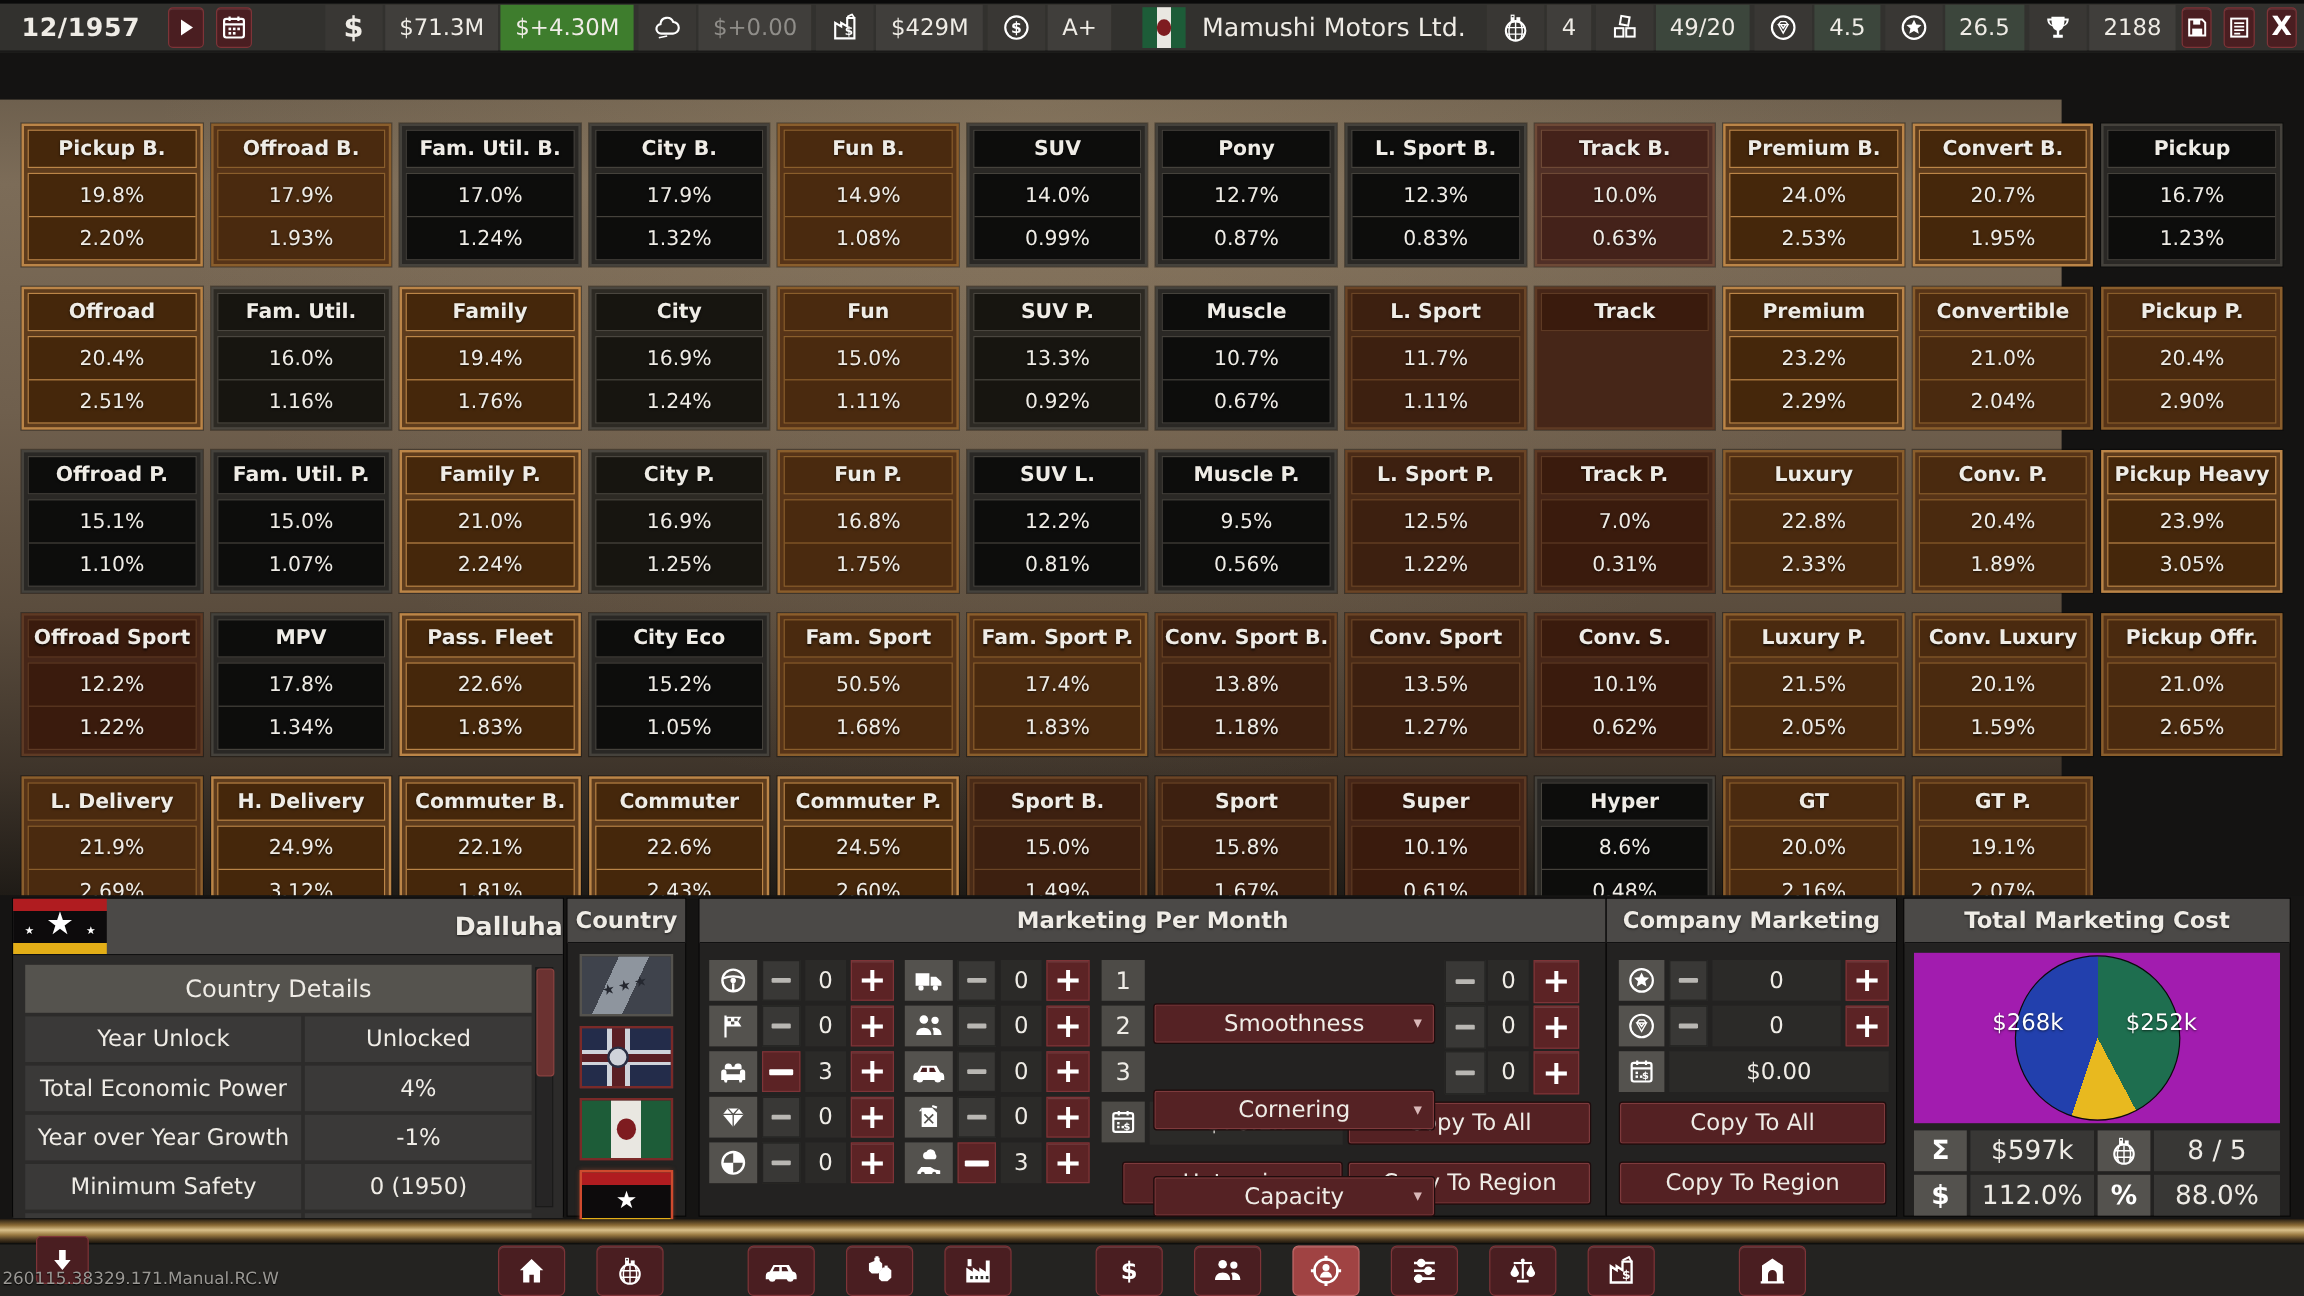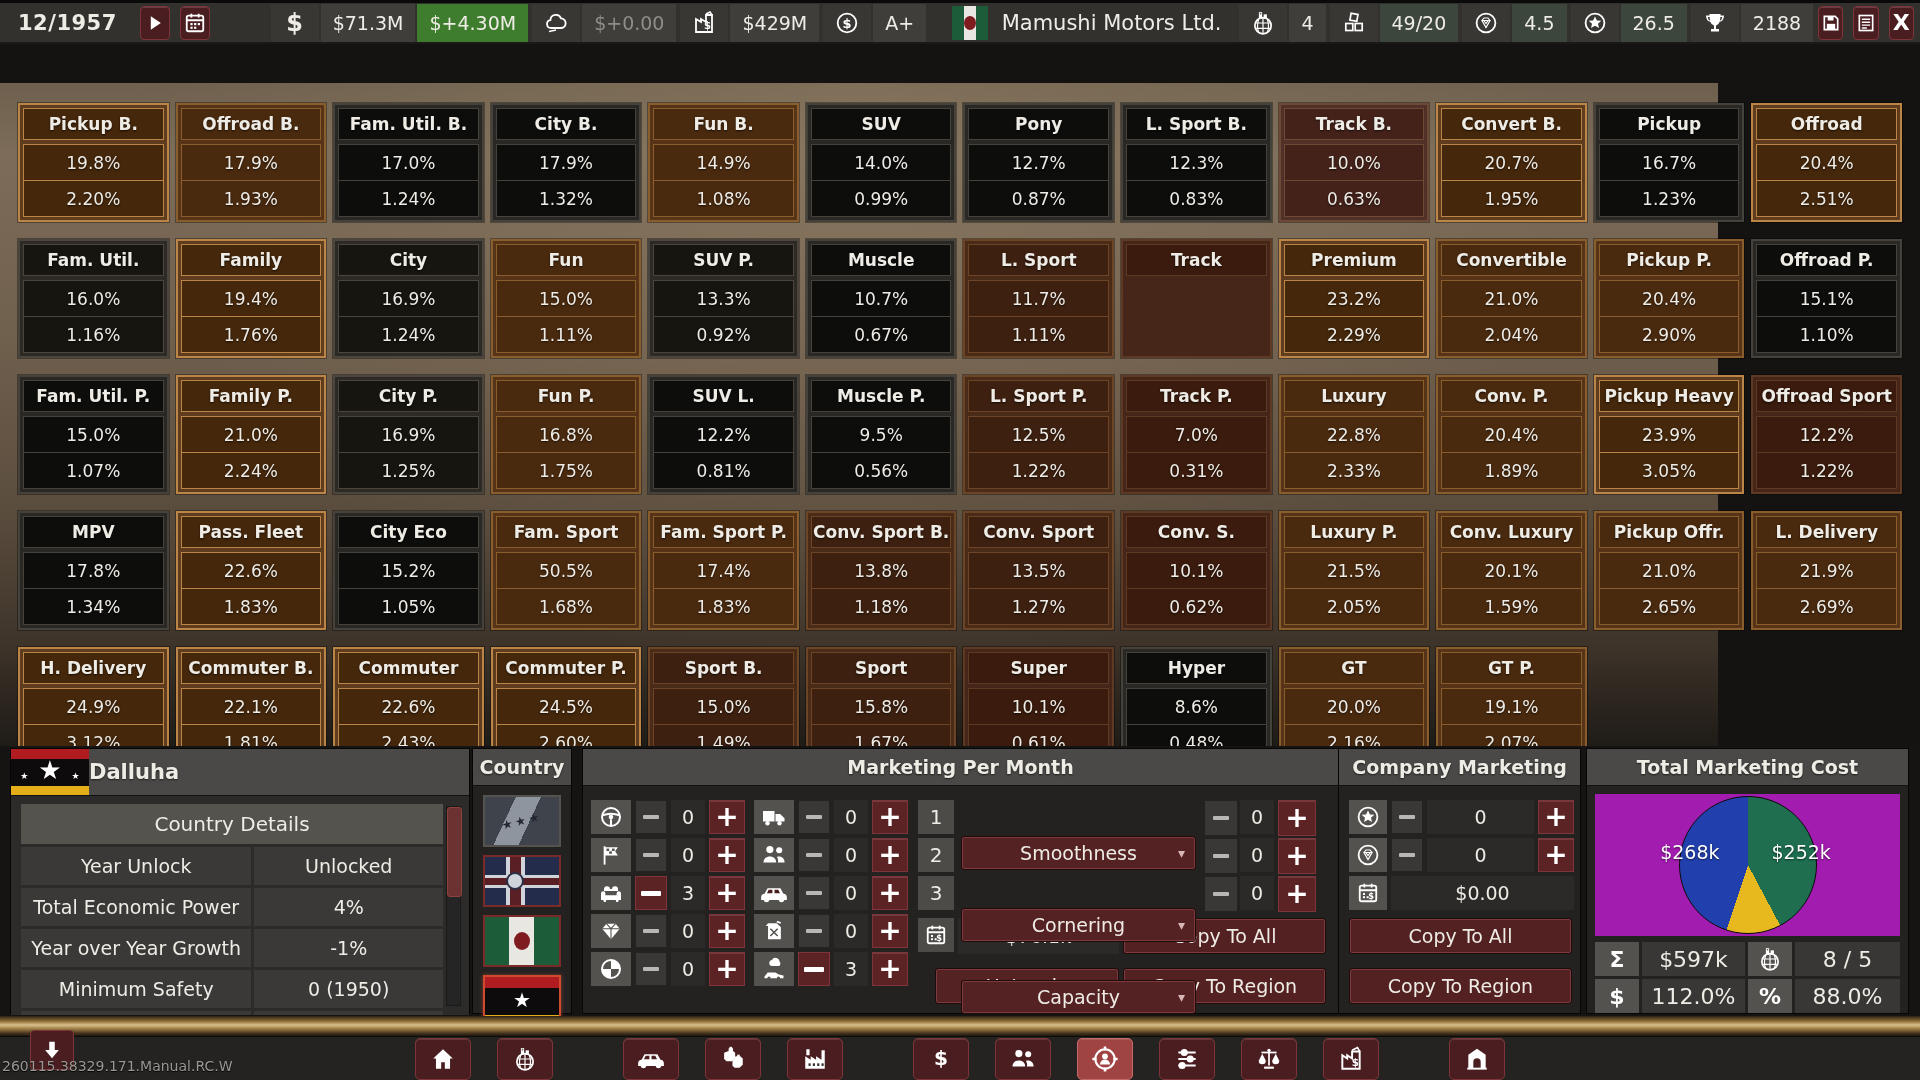--- a/index.html
+++ b/index.html
@@ -64,21 +64,21 @@
   .panel{position:absolute;top:2px;height:266px;background:#232221;border:1px solid #060606;box-sizing:border-box;}
   .panel-h{height:36px;background:#4b4947;border-bottom:1px solid #111;display:flex;align-items:center;justify-content:center;
     font-weight:bold;font-size:19px;text-shadow:0 1px 2px rgba(0,0,0,.6);}
   
   .p-country{left:10px;width:460px;}
   .p-country .panel-h{height:46px;justify-content:flex-start;}
   .cp-flag{width:78px;height:46px;flex:none;position:relative;
     background:linear-gradient(to bottom,#b01c20 0 22%,#0d0b0c 22% 80%,#e3ae17 80% 100%);}
   .cp-flag .st{position:absolute;left:50%;top:46%;transform:translate(-50%,-50%);color:#fff;font-size:26px;line-height:1;}
   .cp-flag .st2{position:absolute;color:#fff;font-size:9px;top:48%;}
-  .cp-title{flex:1;text-align:left;font-size:21px;font-weight:bold;}
+  .cp-title{flex:1;text-align:right;font-size:21px;font-weight:bold;}
   .cp-body{position:relative;height:219px;background:#2c2b2a;padding:8px 26px 0 10px;box-sizing:border-box;overflow:hidden;}
   .cd-table{width:100%;}
   .cd-head{background:#55534e;height:40px;display:flex;align-items:center;justify-content:center;font-size:20px;margin-bottom:3px;}
   .cd-row{display:flex;gap:3px;margin-bottom:3px;height:38px;}
   .cd-row>div{background:#3a3938;display:flex;align-items:center;justify-content:center;font-size:19px;}
   .cd-l{width:55%;}
   .cd-v{width:45%;}
   .cp-scroll{position:absolute;right:8px;top:10px;width:13px;height:198px;background:#262525;border:1px solid #1a1a19;}
   .cp-thumb{position:absolute;left:0;top:0;width:100%;height:88px;background:#6b3231;border:1px solid #8c4340;border-radius:3px;}
   
@@ -347,20 +347,27 @@
         </div>
       </div>
       <div class="cell tone-rust">
         <div class="cell-h">Track B.</div>
         <div class="cell-b">
           <div class="cell-v">10.0%</div>
           <div class="cell-v">0.63%</div>
         </div>
       </div>
       <div class="cell tone-brown2">
+        <div class="cell-h">Premium B.</div>
+        <div class="cell-b">
+          <div class="cell-v">24.0%</div>
+          <div class="cell-v">2.53%</div>
+        </div>
+      </div>
+      <div class="cell tone-brown2">
         <div class="cell-h">Convert B.</div>
         <div class="cell-b">
           <div class="cell-v">20.7%</div>
           <div class="cell-v">1.95%</div>
         </div>
       </div>
       <div class="cell tone-black">
         <div class="cell-h">Pickup</div>
         <div class="cell-b">
           <div class="cell-v">16.7%</div>

